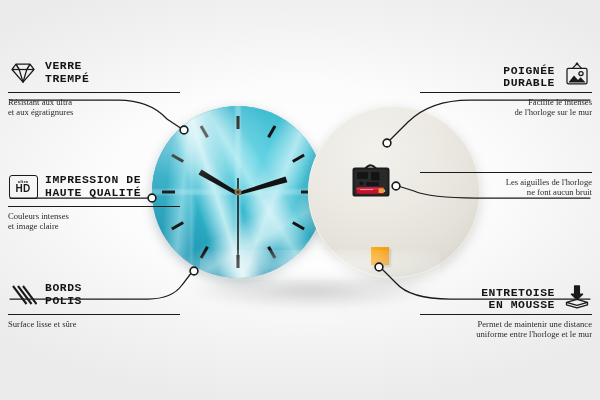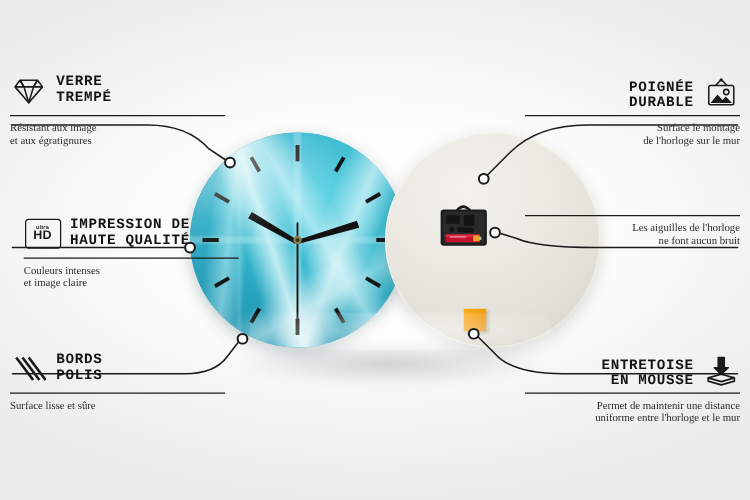--- a/index.html
+++ b/index.html
@@ -87,21 +87,21 @@
   .f-desc {
     font-family: "Liberation Serif", serif;
     font-size: 8.6px;
     line-height: 10.6px;
     color: #2b2b2b;
     white-space: pre-line;
   }
 
   
   #feat-glass      { top: 56px; }
-  #feat-print      { top: 170px; margin-left: 11px; }
+  #feat-print      { top: 170px; }
   #feat-edges      { top: 278px; }
   #feat-handle     { top: 56px; }
   #feat-mechanism  { top: 170px; }
   #feat-spacer     { top: 278px; }
 
   
   .hd-badge {
     width: 27px; height: 22px;
     border: 1.4px solid #1a1a1a;
     border-radius: 3px;
@@ -294,21 +294,21 @@
             <path d="M3 8.5 L25 8.5"></path>
             <path d="M7 3.2 L10.2 8.5 L14 21.2 L17.8 8.5 L21 3.2"></path>
             <path d="M10.2 8.5 L7 3.2 M17.8 8.5 L21 3.2"></path>
           </g>
         </svg>
       </span>
       <span class="f-title">VERRE
 TREMPÉ</span>
     </div>
     <div class="f-rule"></div>
-    <div class="f-desc">Résistant aux image
+    <div class="f-desc">Résistant aux ultra
 et aux égratignures</div>
   </div>
 
   <div class="feature left" id="feat-print">
     <div class="f-head">
       <span class="f-icon">
         <span class="hd-badge">
           <span class="hd-ultra">ultra</span>
           <span class="hd-hd">HD</span>
         </span>
@@ -349,21 +349,21 @@
             <circle cx="18" cy="11.6" r="2.1"></circle>
             <path d="M5.4 20.4 L11 13.6 L15 18 L17.6 15.2 L22.6 20.4 Z" fill="#1a1a1a" stroke="none"></path>
           </g>
           <circle cx="14" cy="1.9" r="1.3" fill="#1a1a1a"></circle>
         </svg>
       </span>
       <span class="f-title">POIGNÉE
 DURABLE</span>
     </div>
     <div class="f-rule"></div>
-    <div class="f-desc">Surface le montage
+    <div class="f-desc">Facilite le intenses
 de l'horloge sur le mur</div>
   </div>
 
   <div class="feature right" id="feat-mechanism">
     <div class="f-rule"></div>
     <div class="f-desc">Les aiguilles de l'horloge
 ne font aucun bruit</div>
   </div>
 
   <div class="feature right" id="feat-spacer">

